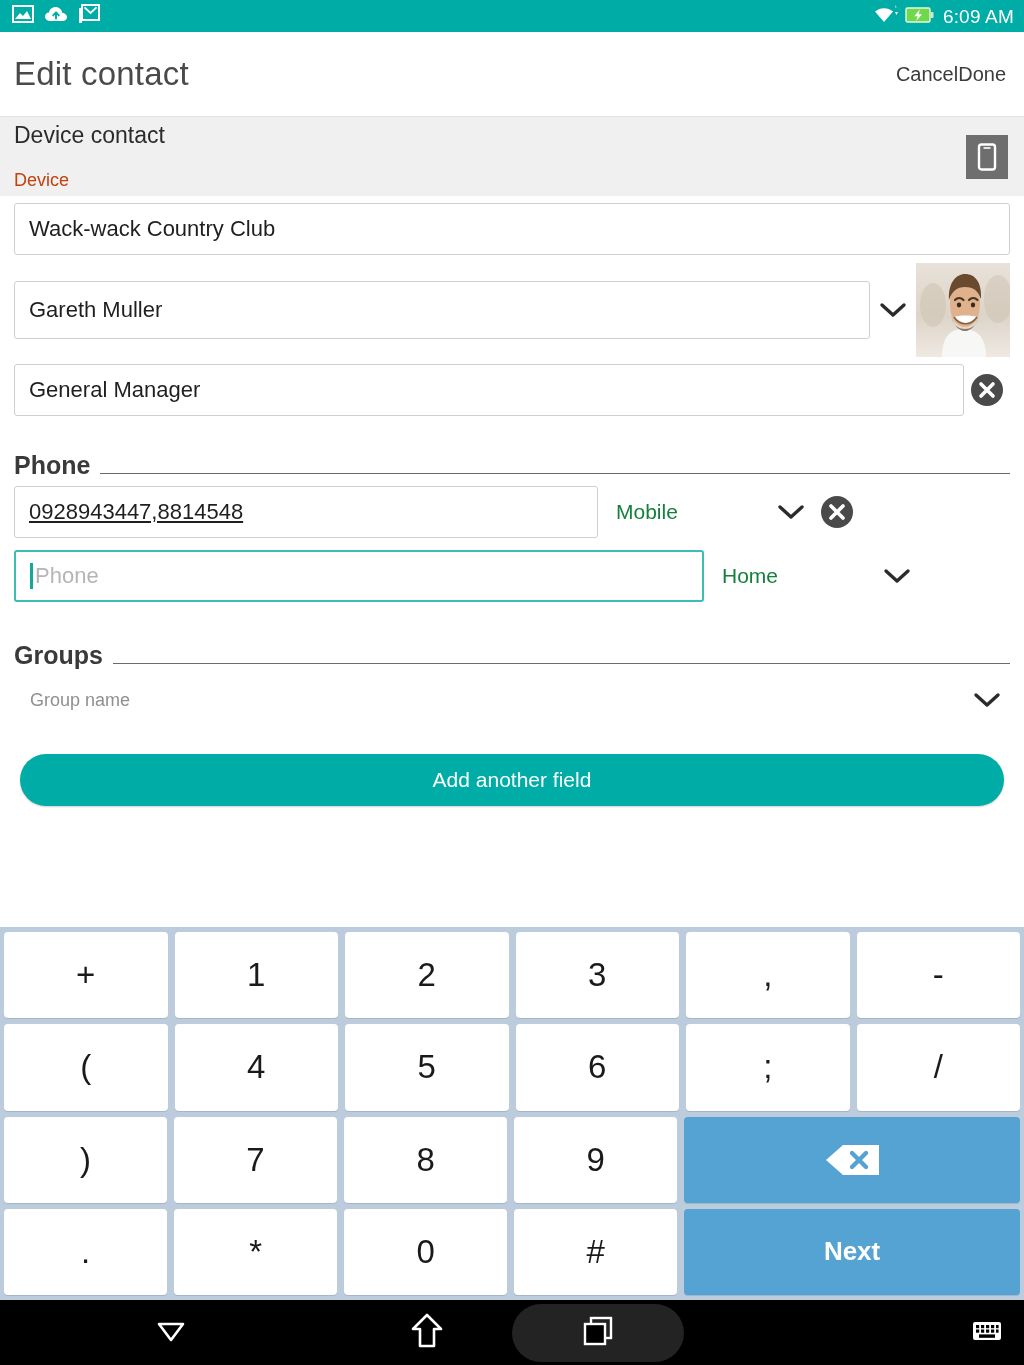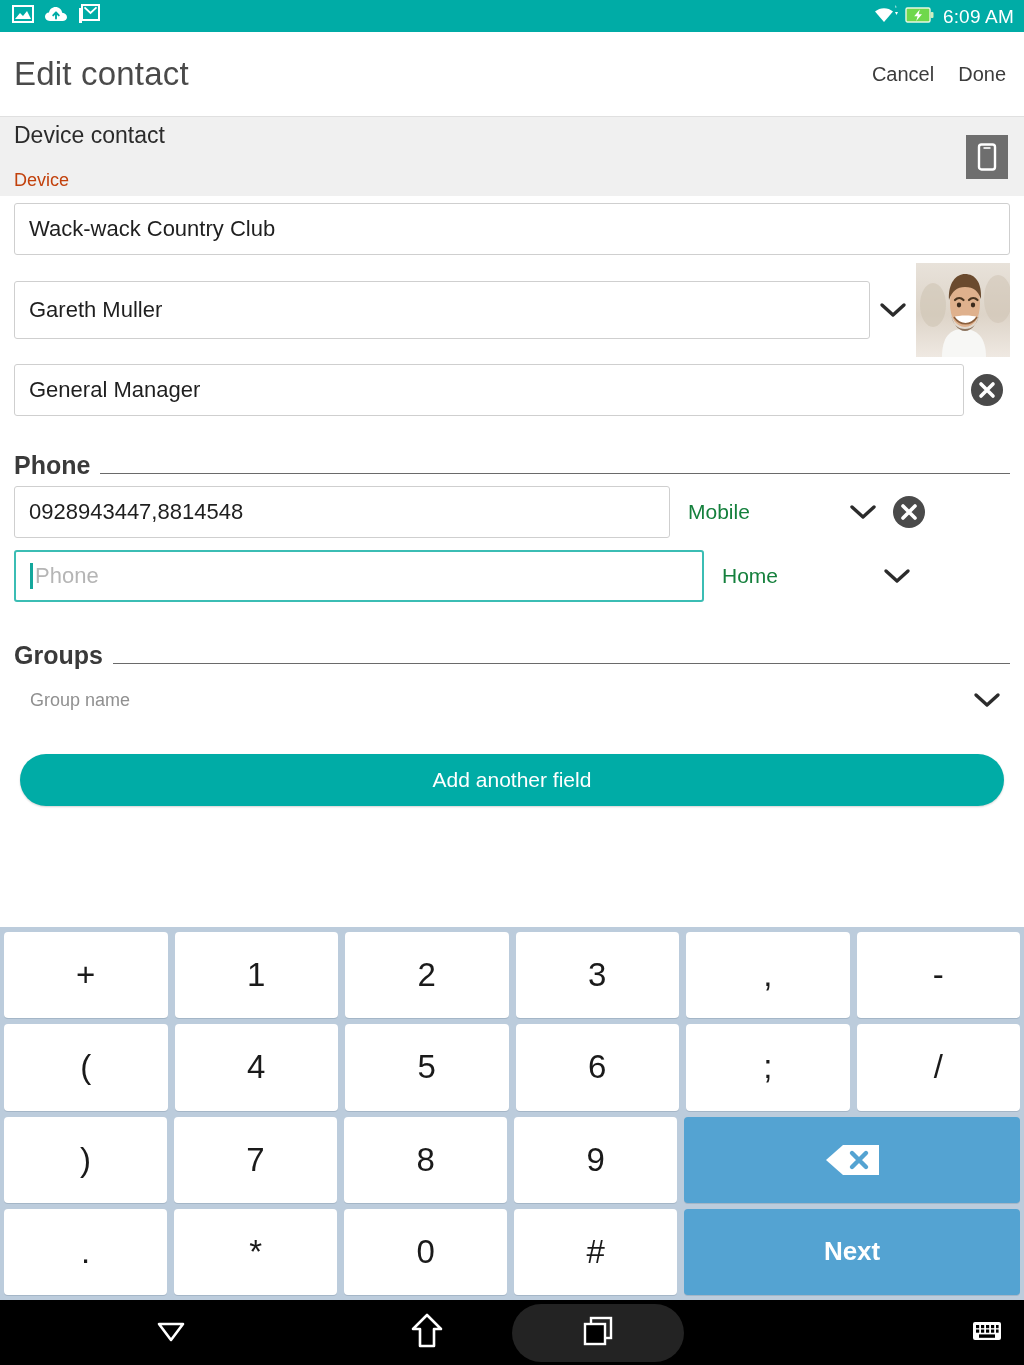--- a/index.html
+++ b/index.html
@@ -55,21 +55,20 @@
   .title-text {
     font-size: 33px;
     color: #4a4a4a;
     font-weight: 400;
     letter-spacing: 0.2px;
   }
   .title-actions {
     margin-left: auto;
     display: flex;
     align-items: center;
-    gap: 24px;
   }
   .title-action {
     font-size: 20px;
     color: #3c3c3c;
     background: none;
     border: none;
     font-family: inherit;
     cursor: pointer;
   }
 
@@ -376,21 +375,21 @@
         </svg>
       </div>
     </div>
 
     <div class="section" style="height:58px;">
       <div class="section-label">Phone</div>
       <div class="section-rule"></div>
     </div>
 
     <div class="row" style="height:64px;">
-      <div class="txtfield" style="width:656px;">
+      <div class="txtfield" style="width:584px;text-decoration:underline;">
         <span>0928943447,8814548</span>
       </div>
       <div class="type-label">Mobile</div>
       <div class="chev">
         <svg width="28" height="18" viewBox="0 0 28 18" aria-hidden="true">
           <path d="M3 4 L14 14 L25 4" fill="none" stroke="#2b2b2b" stroke-width="3.4" stroke-linecap="round" stroke-linejoin="round"></path>
         </svg>
       </div>
       <div class="xbtn">
         <svg width="38" height="38" viewBox="0 0 38 38" aria-hidden="true">

